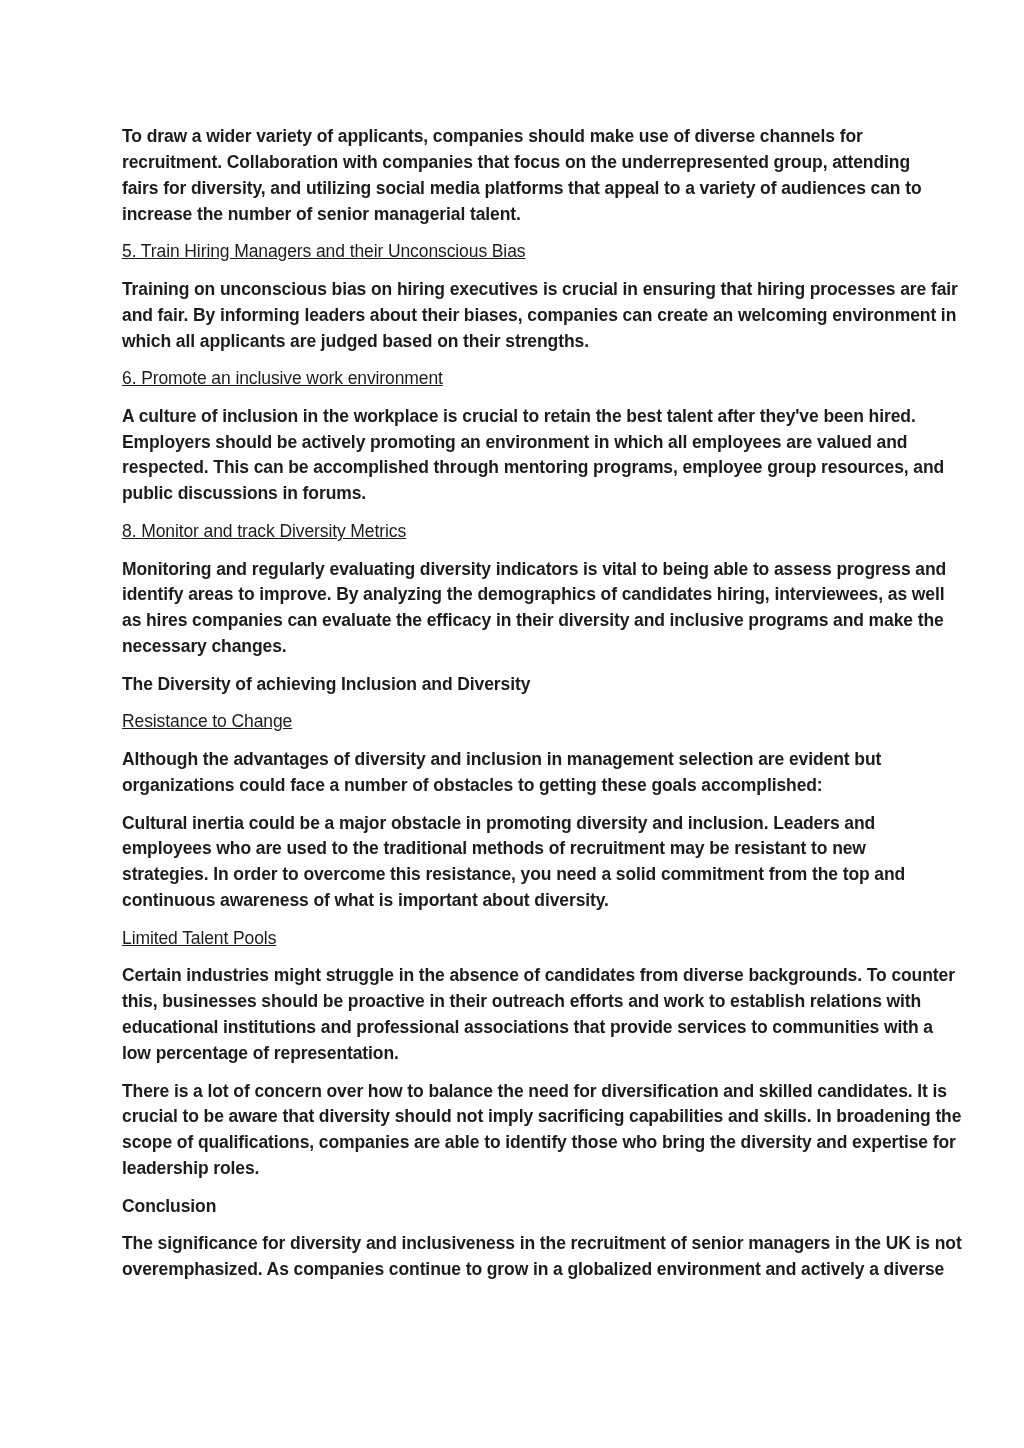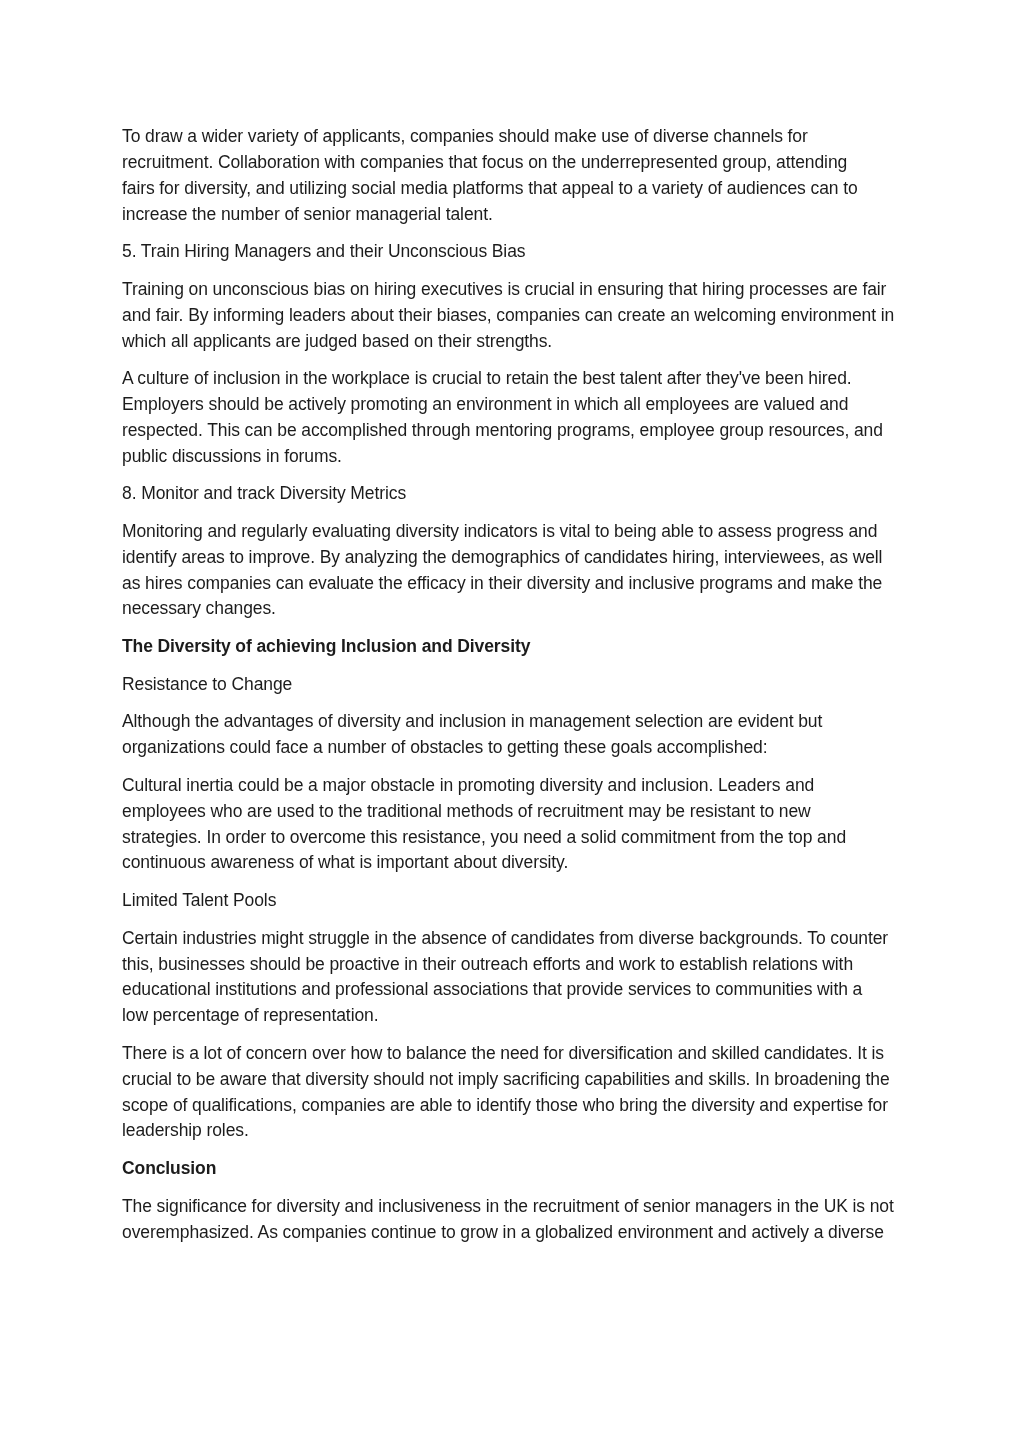--- a/index.html
+++ b/index.html
@@ -17,36 +17,38 @@
     top: 124px;
     width: 840px;
     font-size: 17.5px;
     line-height: 25.85px;
     letter-spacing: -0.1px;
     color: #1c1c1c;
   }
   .block {
     margin: 0 0 11.8px 0;
     white-space: pre-line;
+    font-weight: bold;
   }
-  .heading { font-weight: normal; }
+  .heading { font-weight: normal; text-decoration: underline; }
   .heading-bold { font-weight: bold; }
 </style>
 </head>
 <body>
 
 <div class="doc">
   <div class="block paragraph">To draw a wider variety of applicants, companies should make use of diverse channels for
 recruitment. Collaboration with companies that focus on the underrepresented group, attending
 fairs for diversity, and utilizing social media platforms that appeal to a variety of audiences can to
 increase the number of senior managerial talent.</div>
   <div class="block heading">5. Train Hiring Managers and their Unconscious Bias</div>
   <div class="block paragraph">Training on unconscious bias on hiring executives is crucial in ensuring that hiring processes are fair
 and fair. By informing leaders about their biases, companies can create an welcoming environment in
 which all applicants are judged based on their strengths.</div>
+  <div class="block heading">6. Promote an inclusive work environment</div>
   <div class="block paragraph">A culture of inclusion in the workplace is crucial to retain the best talent after they've been hired.
 Employers should be actively promoting an environment in which all employees are valued and
 respected. This can be accomplished through mentoring programs, employee group resources, and
 public discussions in forums.</div>
   <div class="block heading">8. Monitor and track Diversity Metrics</div>
   <div class="block paragraph">Monitoring and regularly evaluating diversity indicators is vital to being able to assess progress and
 identify areas to improve. By analyzing the demographics of candidates hiring, interviewees, as well
 as hires companies can evaluate the efficacy in their diversity and inclusive programs and make the
 necessary changes.</div>
   <div class="block heading-bold">The Diversity of achieving Inclusion and Diversity</div>

